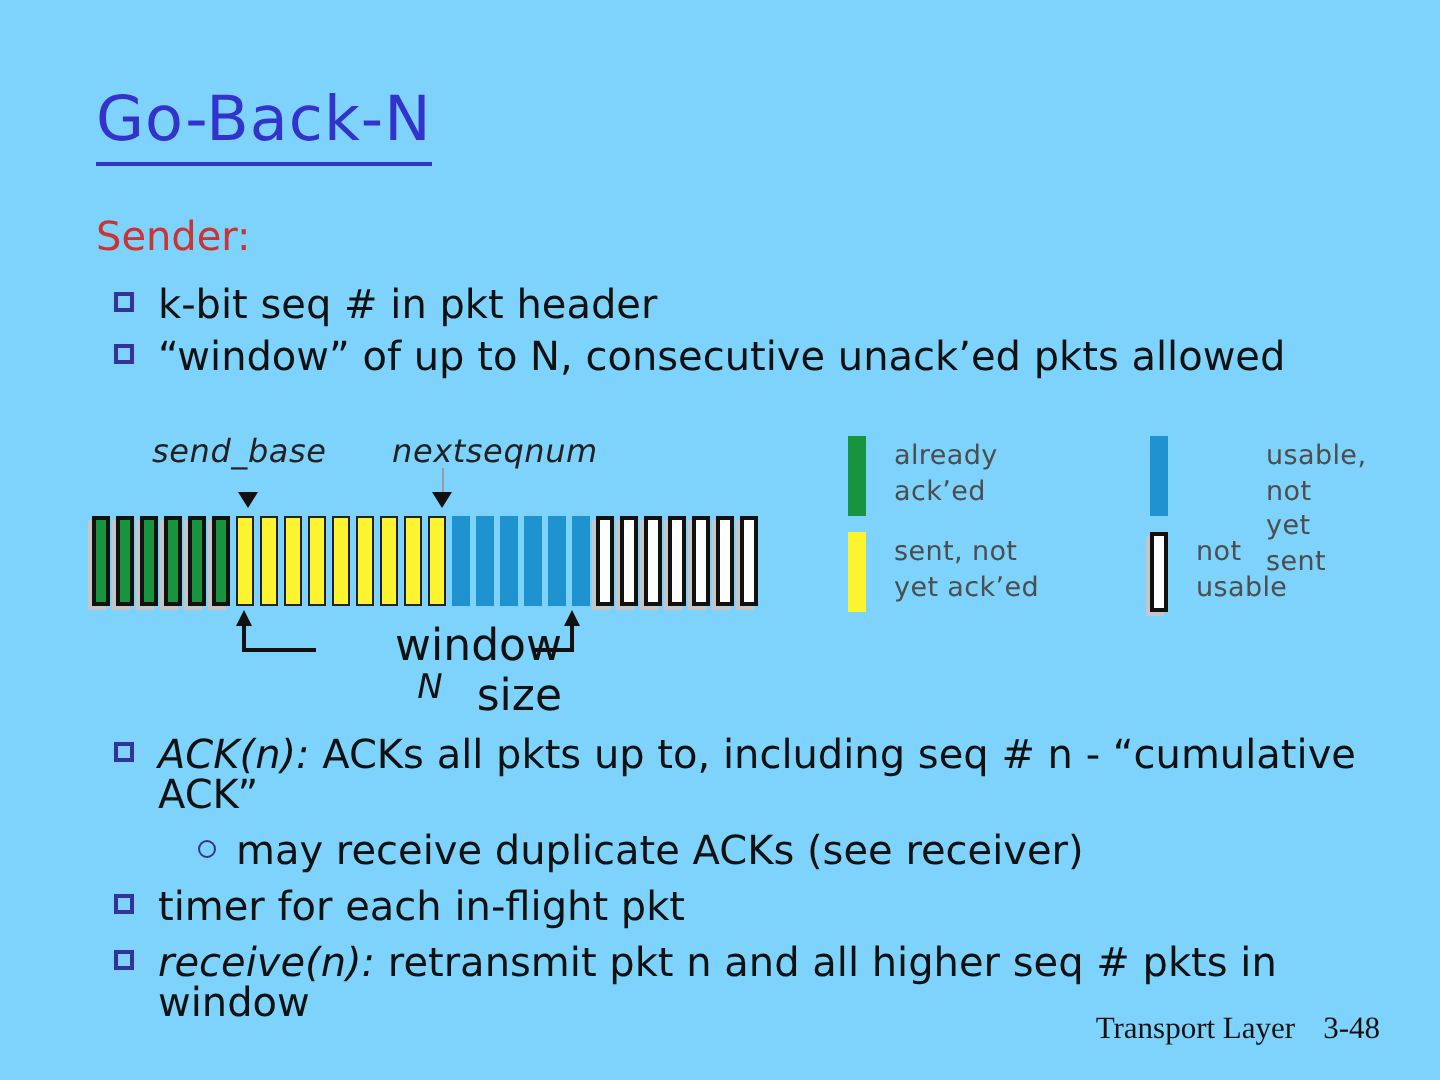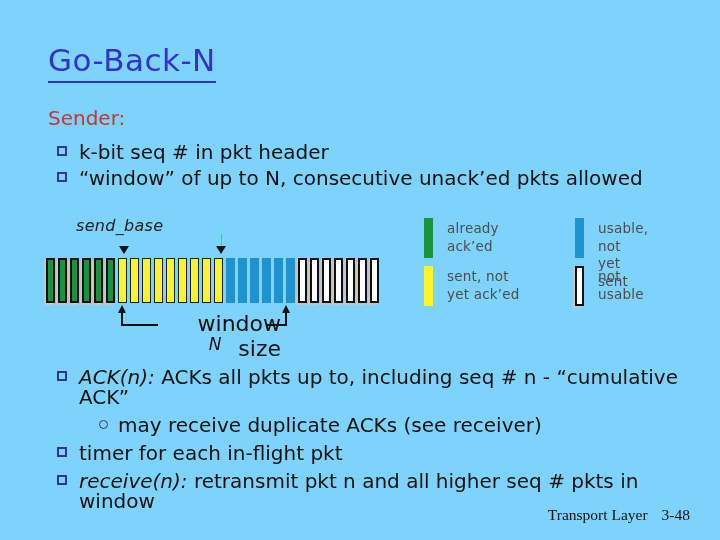--- a/index.html
+++ b/index.html
@@ -66,21 +66,21 @@
     border-bottom:8px solid #111;
   }
   .bl-arrow { left:117.5px; top:93px; }
   .br-arrow { left:281.5px; top:93px; }
   .window-size-label { position:absolute; left:172px; top:99px; width:109px; text-align:right; font-size:22px; }
   .window-n-label { position:absolute; left:190px; top:122px; width:50px; text-align:center; font-size:17px; font-style:italic; }
   
   .legend-item { position:absolute; display:flex; align-items:flex-start; }
   .li-1 { left:424px; top:6px; }
   .li-2 { left:424px; top:54px; }
-  .li-3 { left:575px; top:6px; }
+  .li-3 { left:575px; top:6px;gap:35px; }
   .li-4 { left:575px; top:54px; }
   .sw { flex:none; width:9px; height:40px; margin-right:14px; }
   .sw.acked { background:var(--bar-green); }
   .sw.sent-unacked { background:var(--bar-yellow); }
   .sw.usable { background:var(--bar-blue); }
   .sw.not-usable { background:#fff; border:2.5px solid #111; box-shadow:-2px 2px 0 #c6c6c6; }
   .legend-label { font-size:13.5px; line-height:1.3; color:#4d4d4d; letter-spacing:0.2px; padding-top:2px; }
   
   .footer {
     position:absolute; right:30px; bottom:16px;
@@ -103,20 +103,21 @@
       <span>k-bit seq # in pkt header</span>
     </div>
     <div class="brow">
       <span class="sq"></span>
       <span>“window” of up to N, consecutive unack’ed pkts allowed</span>
     </div>
   </div>
 
   <div class="diagram">
     <span class="dlabel send-base-label">send_base</span>
+    <span class="dlabel nextseqnum-label">nextseqnum</span>
     <span class="ns-line"></span>
     <span class="arrow-down sb-arrow"></span>
     <span class="arrow-down ns-arrow"></span>
 
     <div class="bars-row">
         <div class="bar acked"></div>
         <div class="bar acked"></div>
         <div class="bar acked"></div>
         <div class="bar acked"></div>
         <div class="bar acked"></div>

